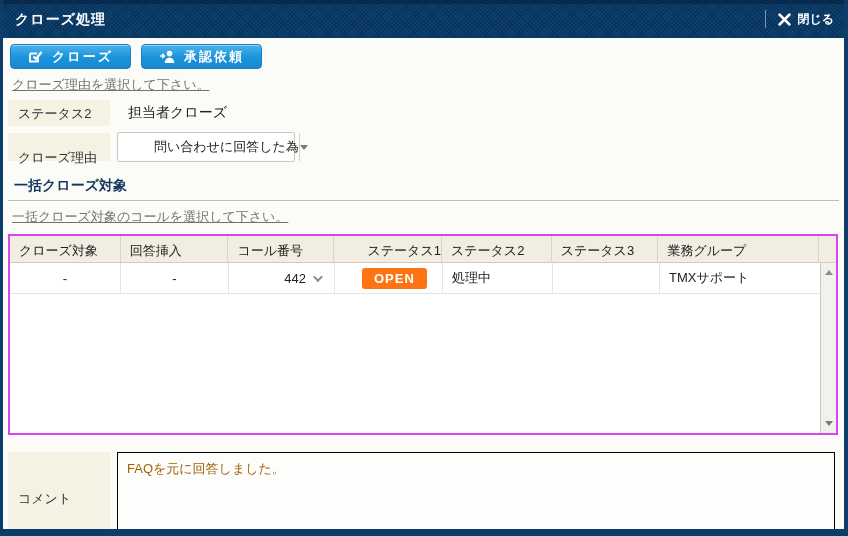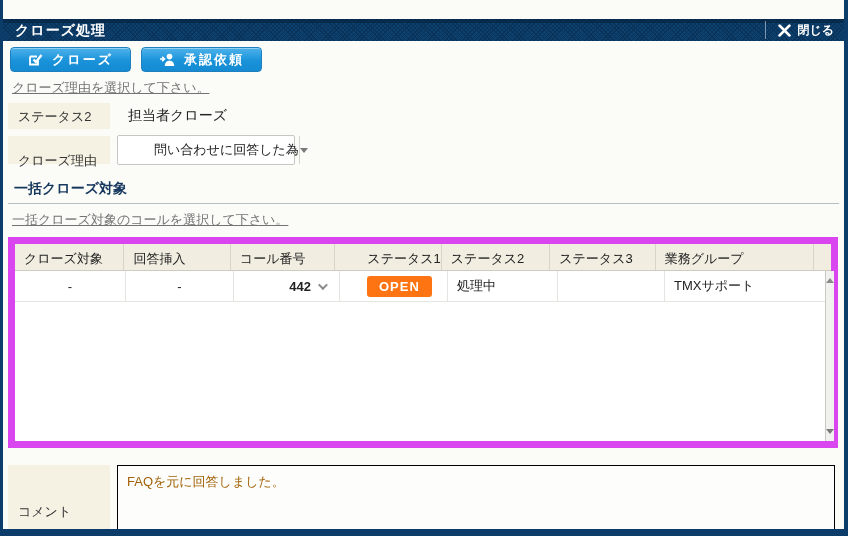--- a/index.html
+++ b/index.html
@@ -11,30 +11,29 @@
     border-left:3px solid #0c3c6a;
     border-right:4px solid #0c3c6a;
     border-bottom:7px solid #0c3c6a;
     background:#fbfbf7;
     position:relative;
     overflow:hidden;
   }
 
   
   .titlebar {
-    height:22px;
+    height:38px;
     background-color:#0d4170;
     background-image:
       linear-gradient(rgba(4,30,56,.55) 0 4px, rgba(0,0,0,0) 4px),
       repeating-linear-gradient(45deg, rgba(9,50,88,.9) 0 1px, rgba(0,0,0,0) 1px 3px),
       repeating-linear-gradient(-45deg, rgba(9,50,88,.9) 0 1px, rgba(0,0,0,0) 1px 3px);
     display:flex; align-items:center;
     color:#fff;
     padding:0 10px 0 12px;
-    margin-top:19px;
   }
   .titlebar .win-title { font-size:14px; font-weight:bold; letter-spacing:1px; padding-top:2px; }
   .titlebar .spacer { flex:1; }
   .titlebar .divider { width:1px; height:18px; background:rgba(220,230,240,.55); margin-right:12px; }
   .close-area { display:flex; align-items:center; gap:6px; cursor:pointer; }
   .close-area .close-label { font-size:12px; font-weight:bold; }
 
   
   .toolbar { display:flex; gap:10px; margin:6px 0 0 7px; }
   .btn {
@@ -73,41 +72,41 @@
     display:flex; align-items:center; justify-content:center;
   }
   .tri-down { width:0; height:0; border-left:4px solid transparent; border-right:4px solid transparent; border-top:5px solid #7a7a78; }
   .tri-up   { width:0; height:0; border-left:4px solid transparent; border-right:4px solid transparent; border-bottom:5px solid #8a8a88; }
 
   
   .section-title { margin:15px 0 0 11px; font-size:14px; font-weight:bold; color:#17385e; }
   .section-rule { border:none; border-top:1px solid #b7bdc5; margin:5px 5px 0 5px; }
 
   
-  .grid { margin:8px 0 0 5px; width:830px; border:7px solid #d946ef; background:#fff; }
+  .grid { margin:8px 0 0 5px; width:830px; border:2px solid #d946ef; background:#fff; }
   .grid-header { display:flex; height:27px; background:#f1ede0; border-bottom:1px solid #cfcbc0; }
   .grid-header .hcell {
     font-size:13px; color:#222; padding:6px 0 0 9px;
     border-left:1px solid #d8d4c8; overflow:hidden; white-space:nowrap;
   }
   .grid-header .hcell:first-child { border-left:none; }
   .grid-main { display:flex; height:170px; }
   .grid-body { width:810px; background:#fff; }
   .grid-row { display:flex; height:31px; border-bottom:1px solid #e4e4e1; background:#fff; }
   .grid-row .cell {
     font-size:13px; color:#222;
     border-left:1px solid #e4e4e1;
     display:flex; align-items:center;
     padding-left:9px; overflow:hidden; white-space:nowrap;
   }
   .grid-row .cell:first-child { border-left:none; }
   .c1 { width:110px; } .c2 { width:108px; } .c3 { width:106px; }
   .c4 { width:108px;text-align:right; } .c5 { width:110px; } .c6 { width:107px; } .c7 { width:161px; }
   .cell.center { justify-content:center; padding-left:0; }
-  .cell.num { justify-content:flex-end; padding-right:14px;font-weight:bold; }
+  .cell.num { justify-content:flex-end; padding-right:14px; }
   .chev {
     display:inline-block; width:7px; height:7px; margin-left:7px;
     border-right:2px solid #8a8a88; border-bottom:2px solid #8a8a88;
     transform:rotate(45deg) translateY(-2px);
   }
   .badge-open {
     display:inline-block; margin-left:19px;
     background:#ff7412; color:#fff; font-weight:bold; font-size:13px;
     padding:3px 12px; border-radius:3px; letter-spacing:1px;
   }

